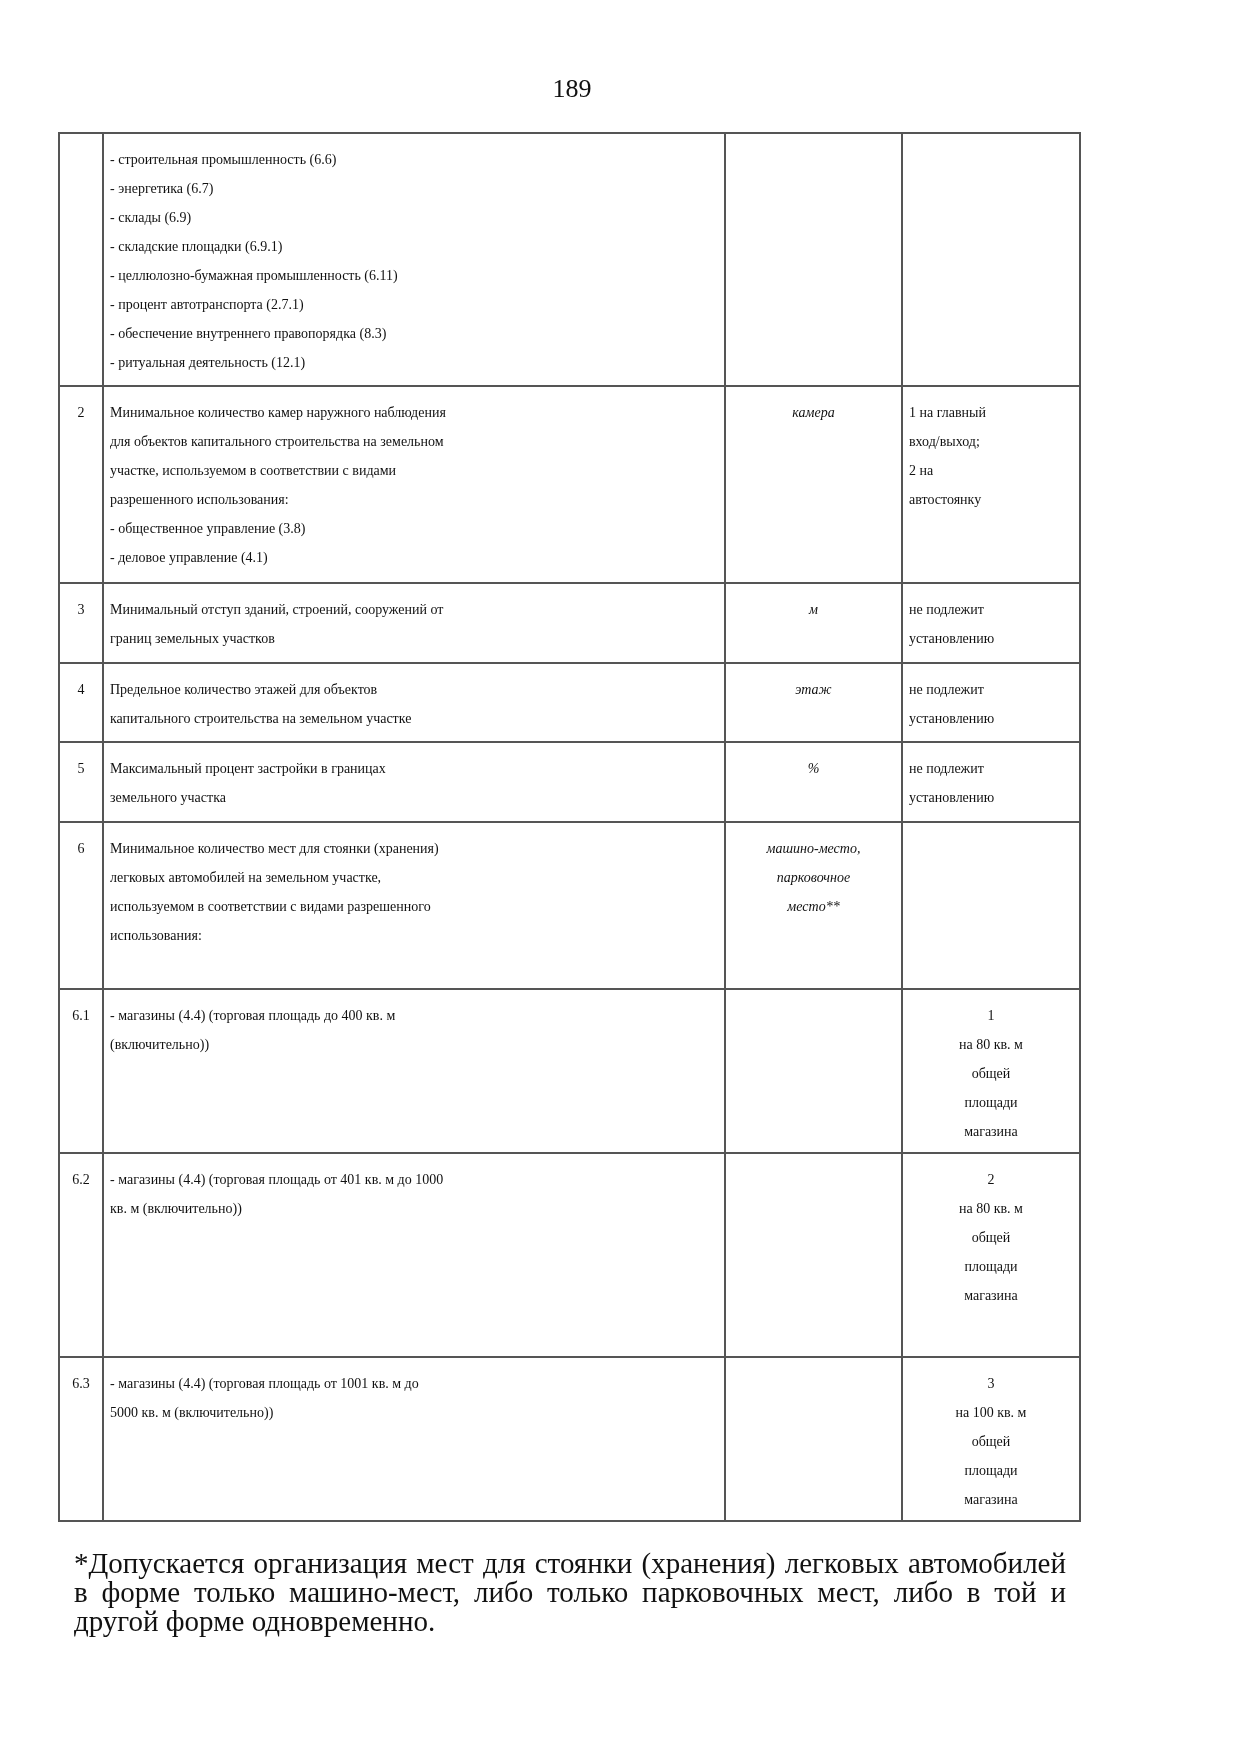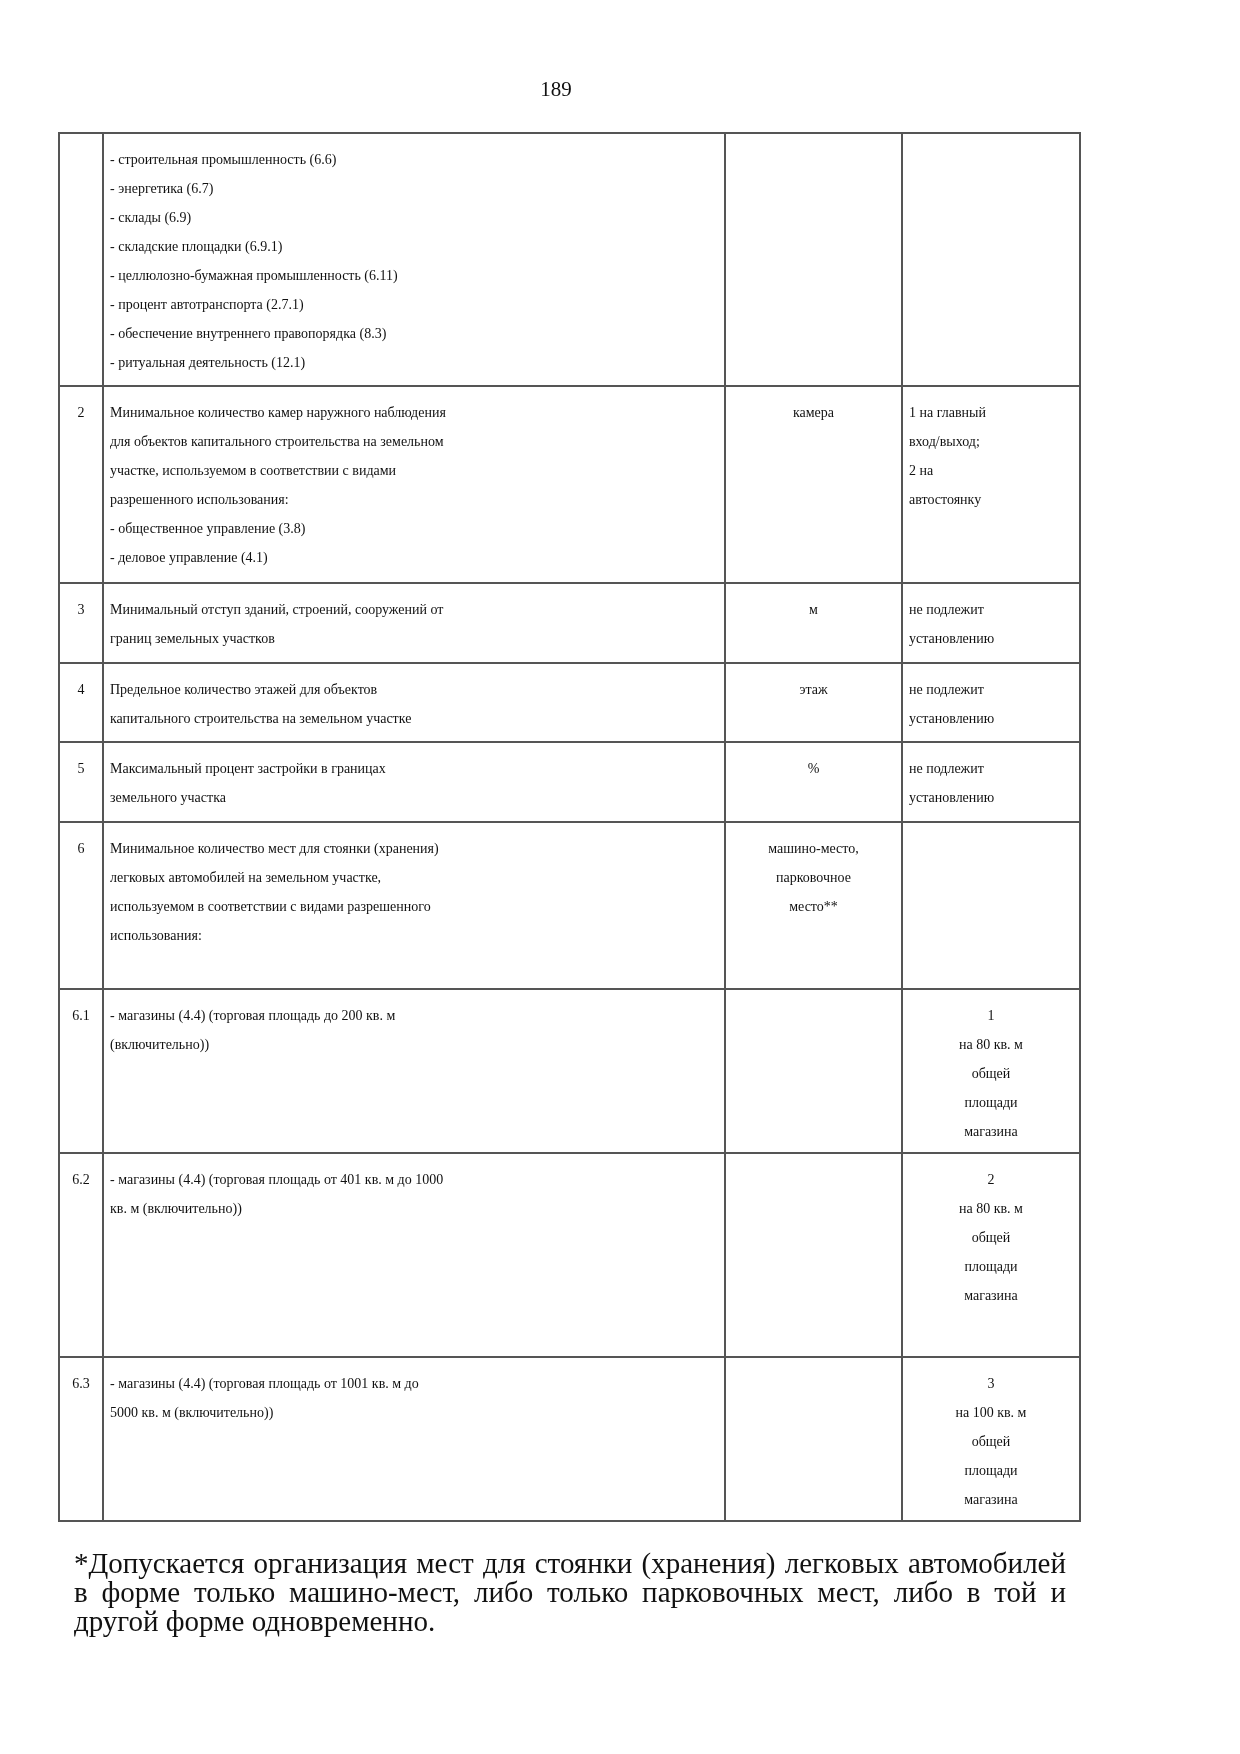--- a/index.html
+++ b/index.html
@@ -11,24 +11,24 @@
       width: 1240px;
       height: 1754px;
       position: relative;
       font-family: "Liberation Serif", "DejaVu Serif", serif;
       color: #111111;
       overflow: hidden;
     }
     .page-number {
       position: absolute;
       top: 76px;
-      left: 0;
+      left: 16px;
       width: 1112px;
       text-align: center;
-      font-size: 21px;
+      font-size: 26px;
       line-height: 26px;
     }
     table.doc-table {
       position: absolute;
       top: 132px;
       left: 58px;
       width: 1021px;
       border-collapse: collapse;
       table-layout: fixed;
       font-size: 14px;
@@ -38,21 +38,21 @@
       border: 2px solid #555555;
       vertical-align: top;
       padding: 11px 6px 6px 6px;
       box-sizing: border-box;
     }
     col.c-num { width: 44px; }
     col.c-desc { width: 622px; }
     col.c-unit { width: 177px; }
     col.c-val { width: 178px; }
     td.num { text-align: center; padding-left: 2px; padding-right: 2px; }
-    td.unit { text-align: center; }
+    td.unit { text-align: center; font-style: italic; }
     td.val { text-align: left; margin-left: 48px; }
     td.val.centered { text-align: center; }
     .line { display: block; white-space: nowrap; }
     .footnote {
       position: absolute;
       top: 1520px;
       left: 74px;
       width: 992px;
       font-size: 29px;
       line-height: 29px;
@@ -167,21 +167,21 @@
         <span class="line">машино-место,</span>
         <span class="line">парковочное</span>
         <span class="line">место**</span>
       </td>
       <td class="val"></td>
     </tr>
 
     <tr style="height:162px">
       <td class="num">6.1</td>
       <td class="desc">
-        <span class="line">- магазины (4.4) (торговая площадь до 200 кв. м</span>
+        <span class="line">- магазины (4.4) (торговая площадь до 400 кв. м</span>
         <span class="line">(включительно))</span>
       </td>
       <td class="unit"></td>
       <td class="val centered">
         <span class="line">1</span>
         <span class="line">на 80 кв. м</span>
         <span class="line">общей</span>
         <span class="line">площади</span>
         <span class="line">магазина</span>
       </td>

